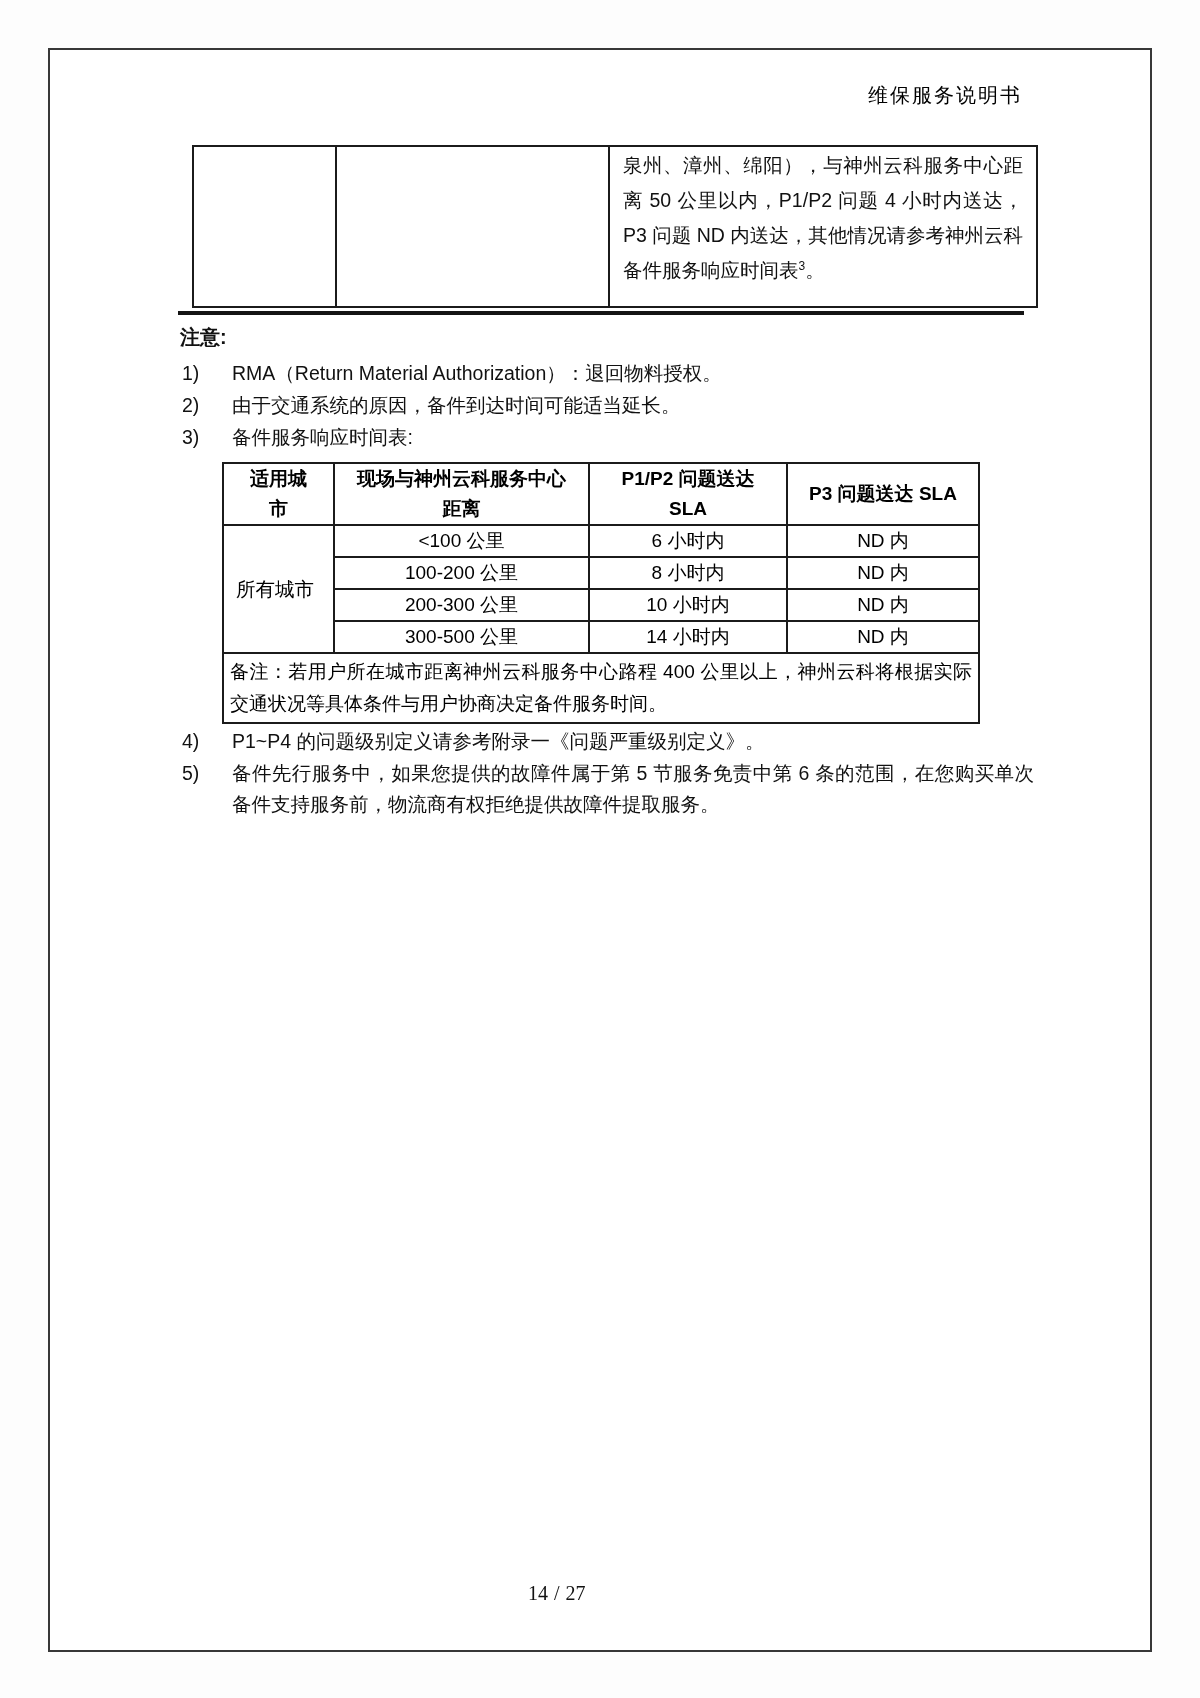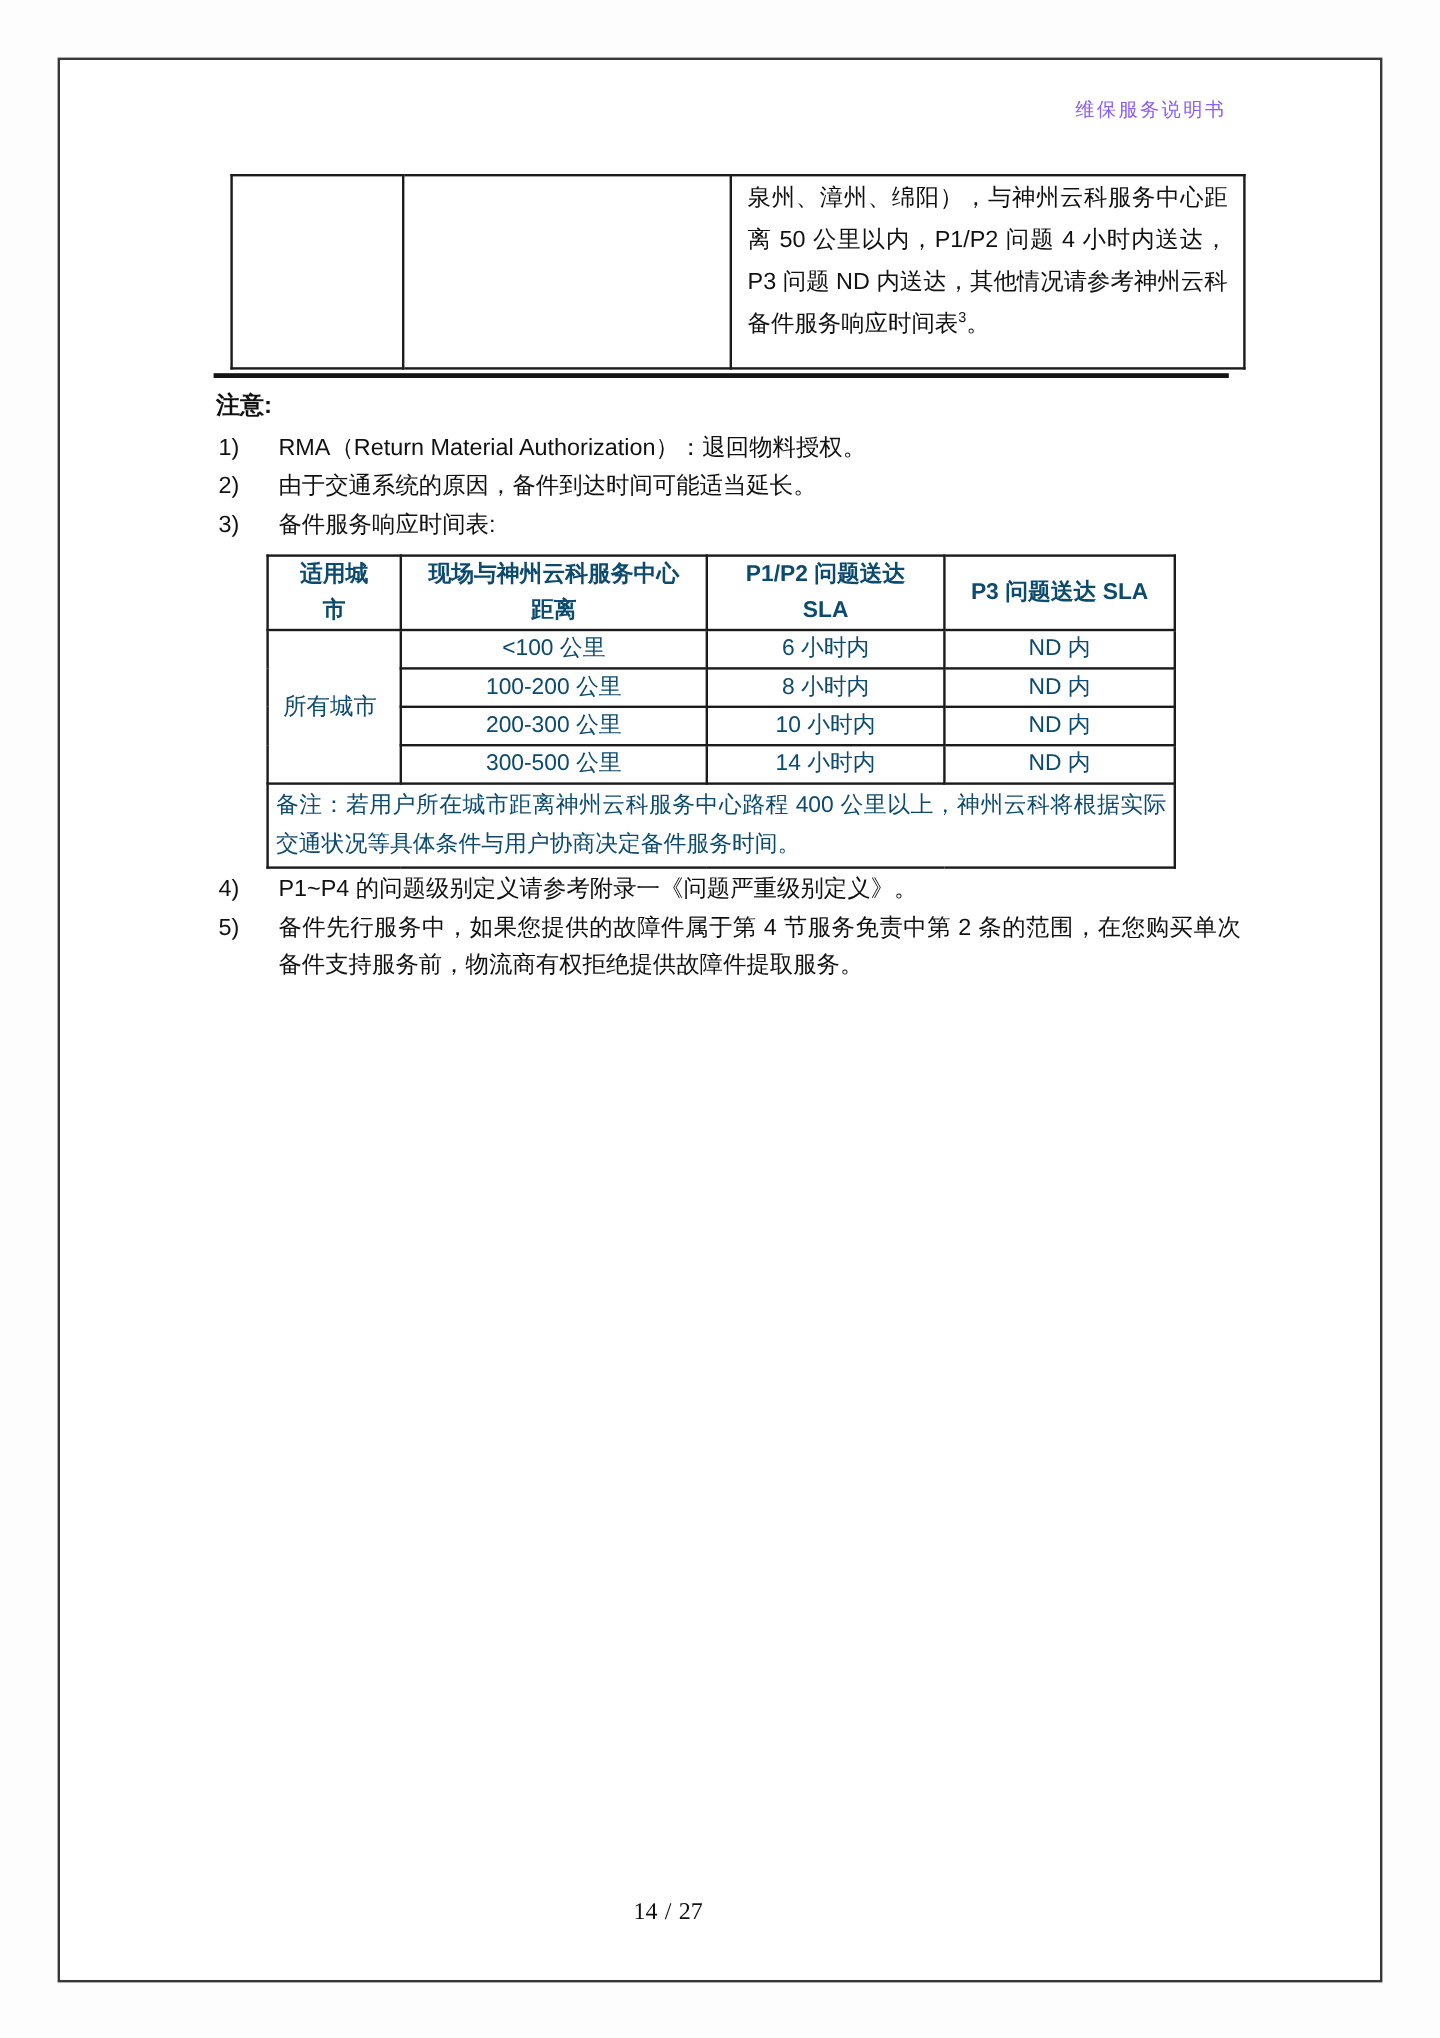--- a/index.html
+++ b/index.html
@@ -11,21 +11,21 @@
     color:#1d1d1d;
     overflow:hidden;
   }
   .page-border{
     position:absolute;left:48px;top:48px;width:1104px;height:1604px;
     box-sizing:border-box;border:2px solid #383838;background:#ffffff;
   }
   .header-title{
     position:absolute;top:82px;right:178px;
     font-family:"Liberation Serif","DejaVu Serif",serif;
-    font-size:16px;color:#8b5cf6;letter-spacing:2px;
+    font-size:20px;color:#000000;letter-spacing:2px;
   }
   
   .top-table{
     position:absolute;left:192px;top:145px;width:844px;height:140px;
     border-collapse:collapse;table-layout:fixed;
   }
   .top-table td{
     border:2px solid #1b1b1b;vertical-align:top;
   }
   .top-table .tt-c3{
@@ -51,21 +51,21 @@
   .note-item .txt{flex:1;text-align:justify;}
   #item1{top:358px;}
   #item2{top:390px;}
   #item3{top:422px;}
   #item4{top:726px;}
   #item5{top:758px;}
   
   .sla-table{
     position:absolute;left:222px;top:462px;width:756px;
     border-collapse:collapse;table-layout:fixed;
-    font-size:19px;color:#0c4a6e;
+    font-size:19px;color:#000000;
   }
   .sla-table th,.sla-table td{
     border:2px solid #1b1b1b;box-sizing:border-box;
   }
   .sla-table th{
     font-weight:600;text-align:center;vertical-align:middle;
     height:62px;line-height:30px;padding:0 18px;
   }
   .sla-table td{
     height:32px;line-height:22px;padding:2px 12px;text-align:center;
@@ -169,21 +169,21 @@
     </tr>
   </tbody>
     </table>
 
   <div class="note-item" id="item4">
     <span class="num">4)</span>
     <span class="txt">P1~P4 的问题级别定义请参考附录一《问题严重级别定义》。</span>
   </div>
   <div class="note-item" id="item5">
     <span class="num">5)</span>
-    <span class="txt">备件先行服务中，如果您提供的故障件属于第 4 节服务免责中第 2 条的范围，在您购买单次备件支持服务前，物流商有权拒绝提供故障件提取服务。</span>
+    <span class="txt">备件先行服务中，如果您提供的故障件属于第 5 节服务免责中第 6 条的范围，在您购买单次备件支持服务前，物流商有权拒绝提供故障件提取服务。</span>
   </div>
 
 
   <div class="footer">
     <span class="pg">14</span><span class="sep">/</span><span class="pg">27</span>
   </div>
 
 </div>
 
 </body></html>

